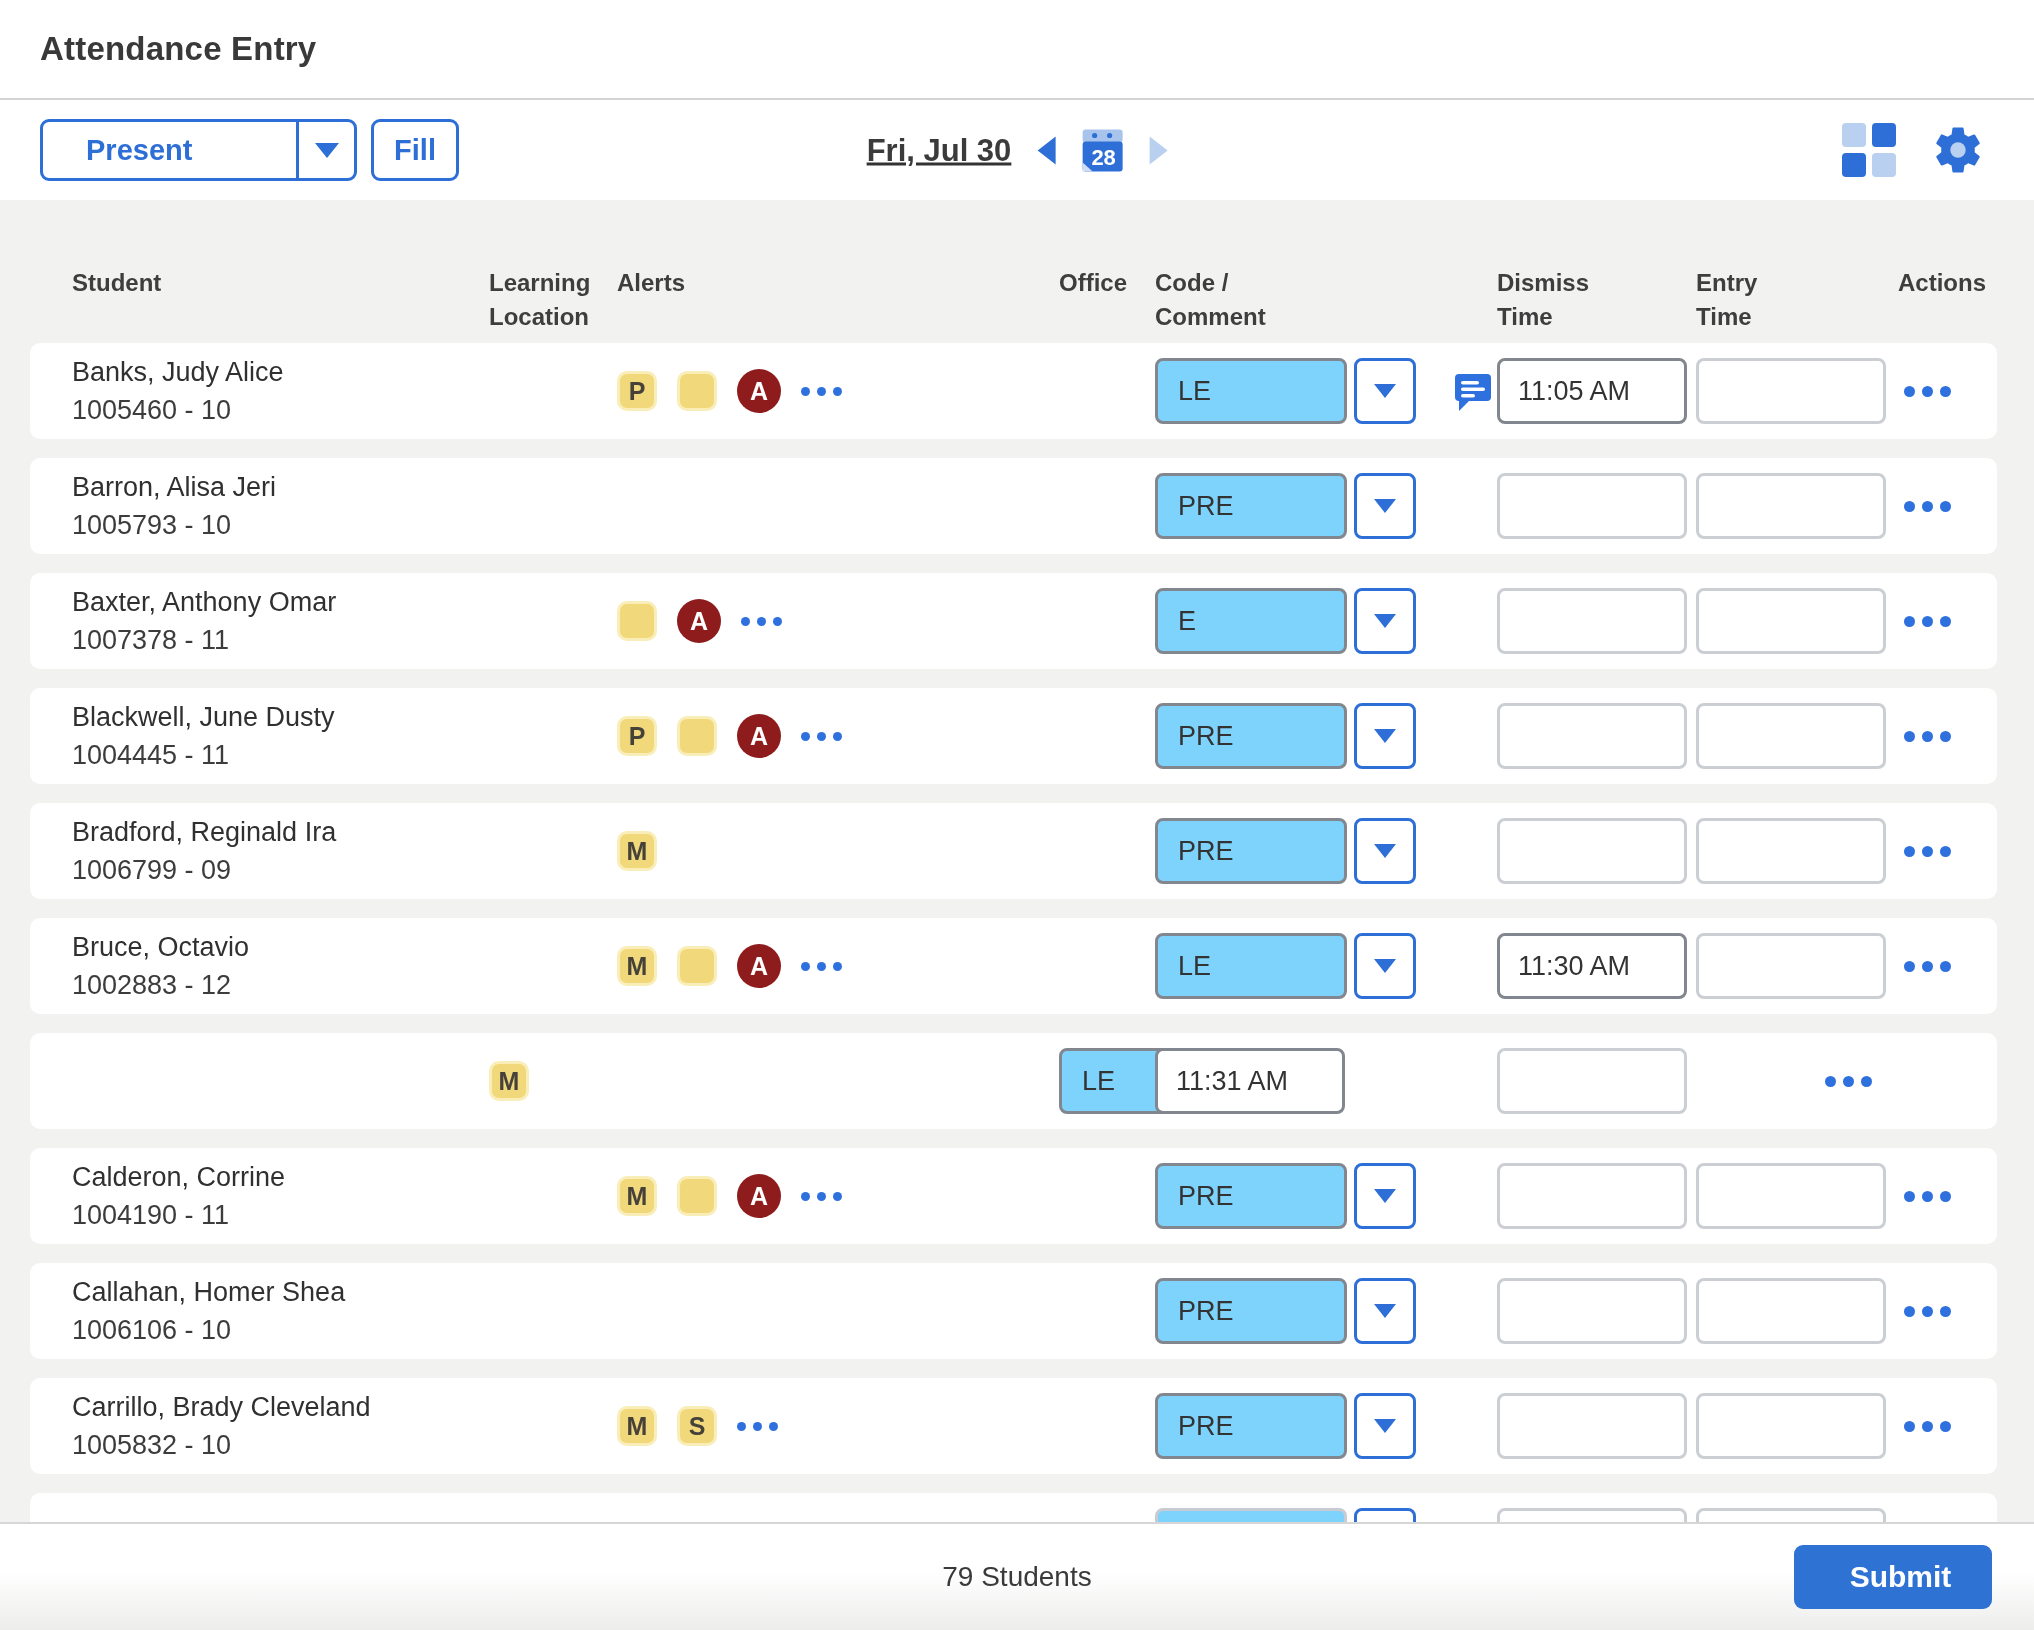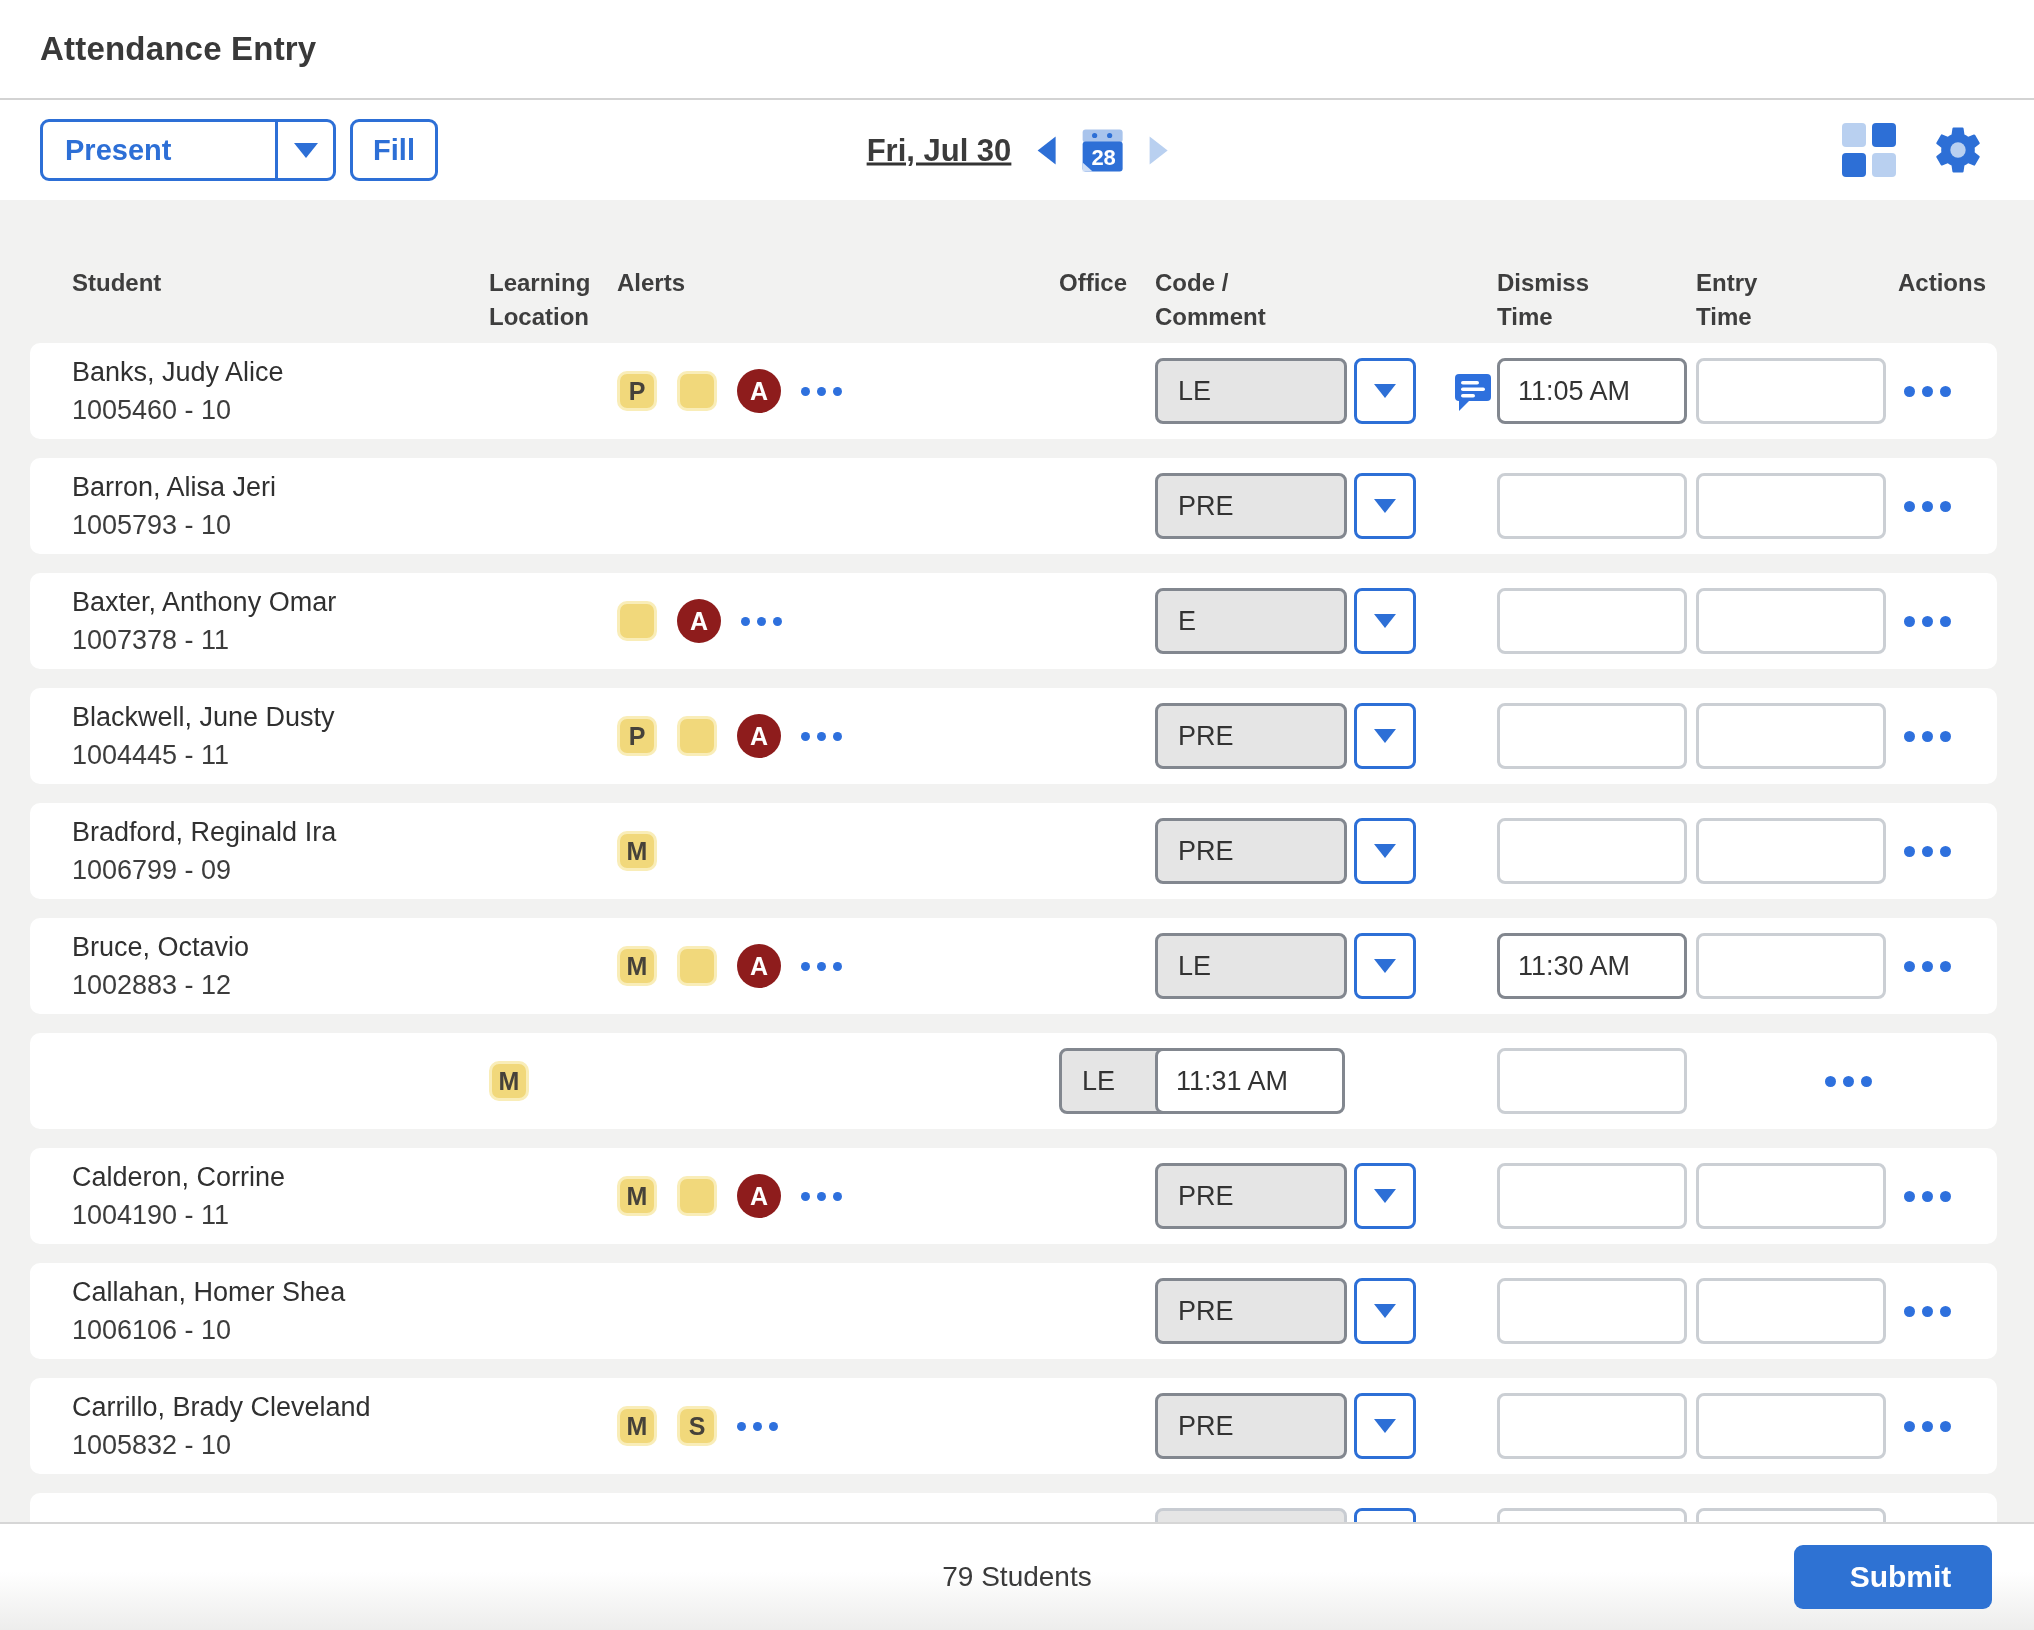--- a/index.html
+++ b/index.html
@@ -8,21 +8,21 @@
   .app { position:relative; width:2034px; height:1630px; background:#fff; overflow:hidden; display:flex; flex-direction:column; }
 
   
   .titlebar { height:100px; flex:0 0 100px; display:flex; align-items:center; padding:0 40px; border-bottom:2px solid #d3d3d3; background:#fff; }
   .titlebar h1 { margin:0; font-size:33px; font-weight:bold; color:#393939; letter-spacing:.2px; }
 
   
   .toolbar { position:relative; height:100px; flex:0 0 100px; display:flex; align-items:center; padding:0 48px 0 40px; background:#fff; }
   button { font-family:inherit; cursor:pointer; }
   .split-button { display:flex; height:62px; border:3px solid var(--accent); border-radius:9px; background:#fff; overflow:hidden; }
-  .split-main { width:232px; display:flex; align-items:center; padding-left:22px; font-size:29px; font-weight:bold; color:var(--accent); cursor:pointer; }
+  .split-main { width:232px; display:flex; align-items:center; padding-left:22px; font-size:29px; font-weight:bold; color:var(--accent); cursor:pointer;margin-left:21px; }
   .split-caret { width:58px; border-left:3px solid var(--accent); display:flex; align-items:center; justify-content:center; cursor:pointer; }
   .caret-down { width:0; height:0; border-left:12px solid transparent; border-right:12px solid transparent; border-top:15px solid var(--accent); }
   .caret-down.small { border-left:11px solid transparent; border-right:11px solid transparent; border-top:14px solid var(--accent); }
   .fill-button { margin-left:14px; height:62px; min-width:88px; padding:0 20px; border:3px solid var(--accent); border-radius:9px; background:#fff; color:var(--accent); font-size:29px; font-weight:bold; }
 
   .date-group { position:absolute; left:50%; top:50%; transform:translate(-50%,-50%); display:flex; align-items:center; gap:26px;text-decoration:underline; }
   .date-label { font-size:31px; font-weight:bold; color:#3b3b3b; white-space:nowrap; }
   .nav-btn { background:none; border:none; padding:0; display:flex; align-items:center; }
   .caret-left  { width:0; height:0; border-top:14px solid transparent; border-bottom:14px solid transparent; border-right:18px solid var(--accent); }
   .caret-right { width:0; height:0; border-top:14px solid transparent; border-bottom:14px solid transparent; border-left:18px solid var(--accent-soft); }
@@ -56,21 +56,21 @@
   .badge { display:flex; align-items:center; justify-content:center; font-weight:bold; cursor:pointer; }
   .badge-square { width:40px; height:40px; border-radius:10px; background:var(--badge-yellow); border:3px solid var(--badge-yellow-ring); font-size:25px; color:#46423a; }
   .badge-circle { width:44px; height:44px; border-radius:50%; background:var(--badge-red); color:#fff; font-size:25px; }
   .dots-button { background:none; border:none; padding:0; }
   .dots { display:flex; gap:7px; }
   .dots i { width:9px; height:9px; border-radius:50%; background:var(--dots); }
   .dots.lg i { width:11px; height:11px; }
 
   .code-cell { display:flex; align-items:center; }
   input { font-family:inherit; outline:none; }
-  .code-input { width:192px; height:66px; border:3px solid #c8ccd2; border-radius:8px; background:#e5e5e5; font-size:27px; color:#333; padding:0 10px 0 20px; }
+  .code-input { width:192px; height:66px; border:3px solid #c8ccd2; border-radius:8px; background:#7dd3fc; font-size:27px; color:#333; padding:0 10px 0 20px; }
   .code-input.filled { border-color:#82878f; }
   .dropdown-button { margin-left:7px; width:62px; height:66px; border:3px solid var(--accent); border-radius:8px; background:#fff; display:flex; align-items:center; justify-content:center; }
   .comment-button { margin-left:36px; background:none; border:none; padding:0; display:flex; }
   .comment-icon .bubble { fill:var(--dots); }
   .comment-icon .line { fill:#fff; }
 
   .time-input { width:190px; height:66px; border:3px solid #cbcfd4; border-radius:8px; background:#fff; font-size:27px; color:#333; padding:0 8px 0 18px; }
   .time-input.filled { border-color:#82878f; }
 
   .actions-cell { display:flex; justify-content:flex-end; padding-right:26px; }

